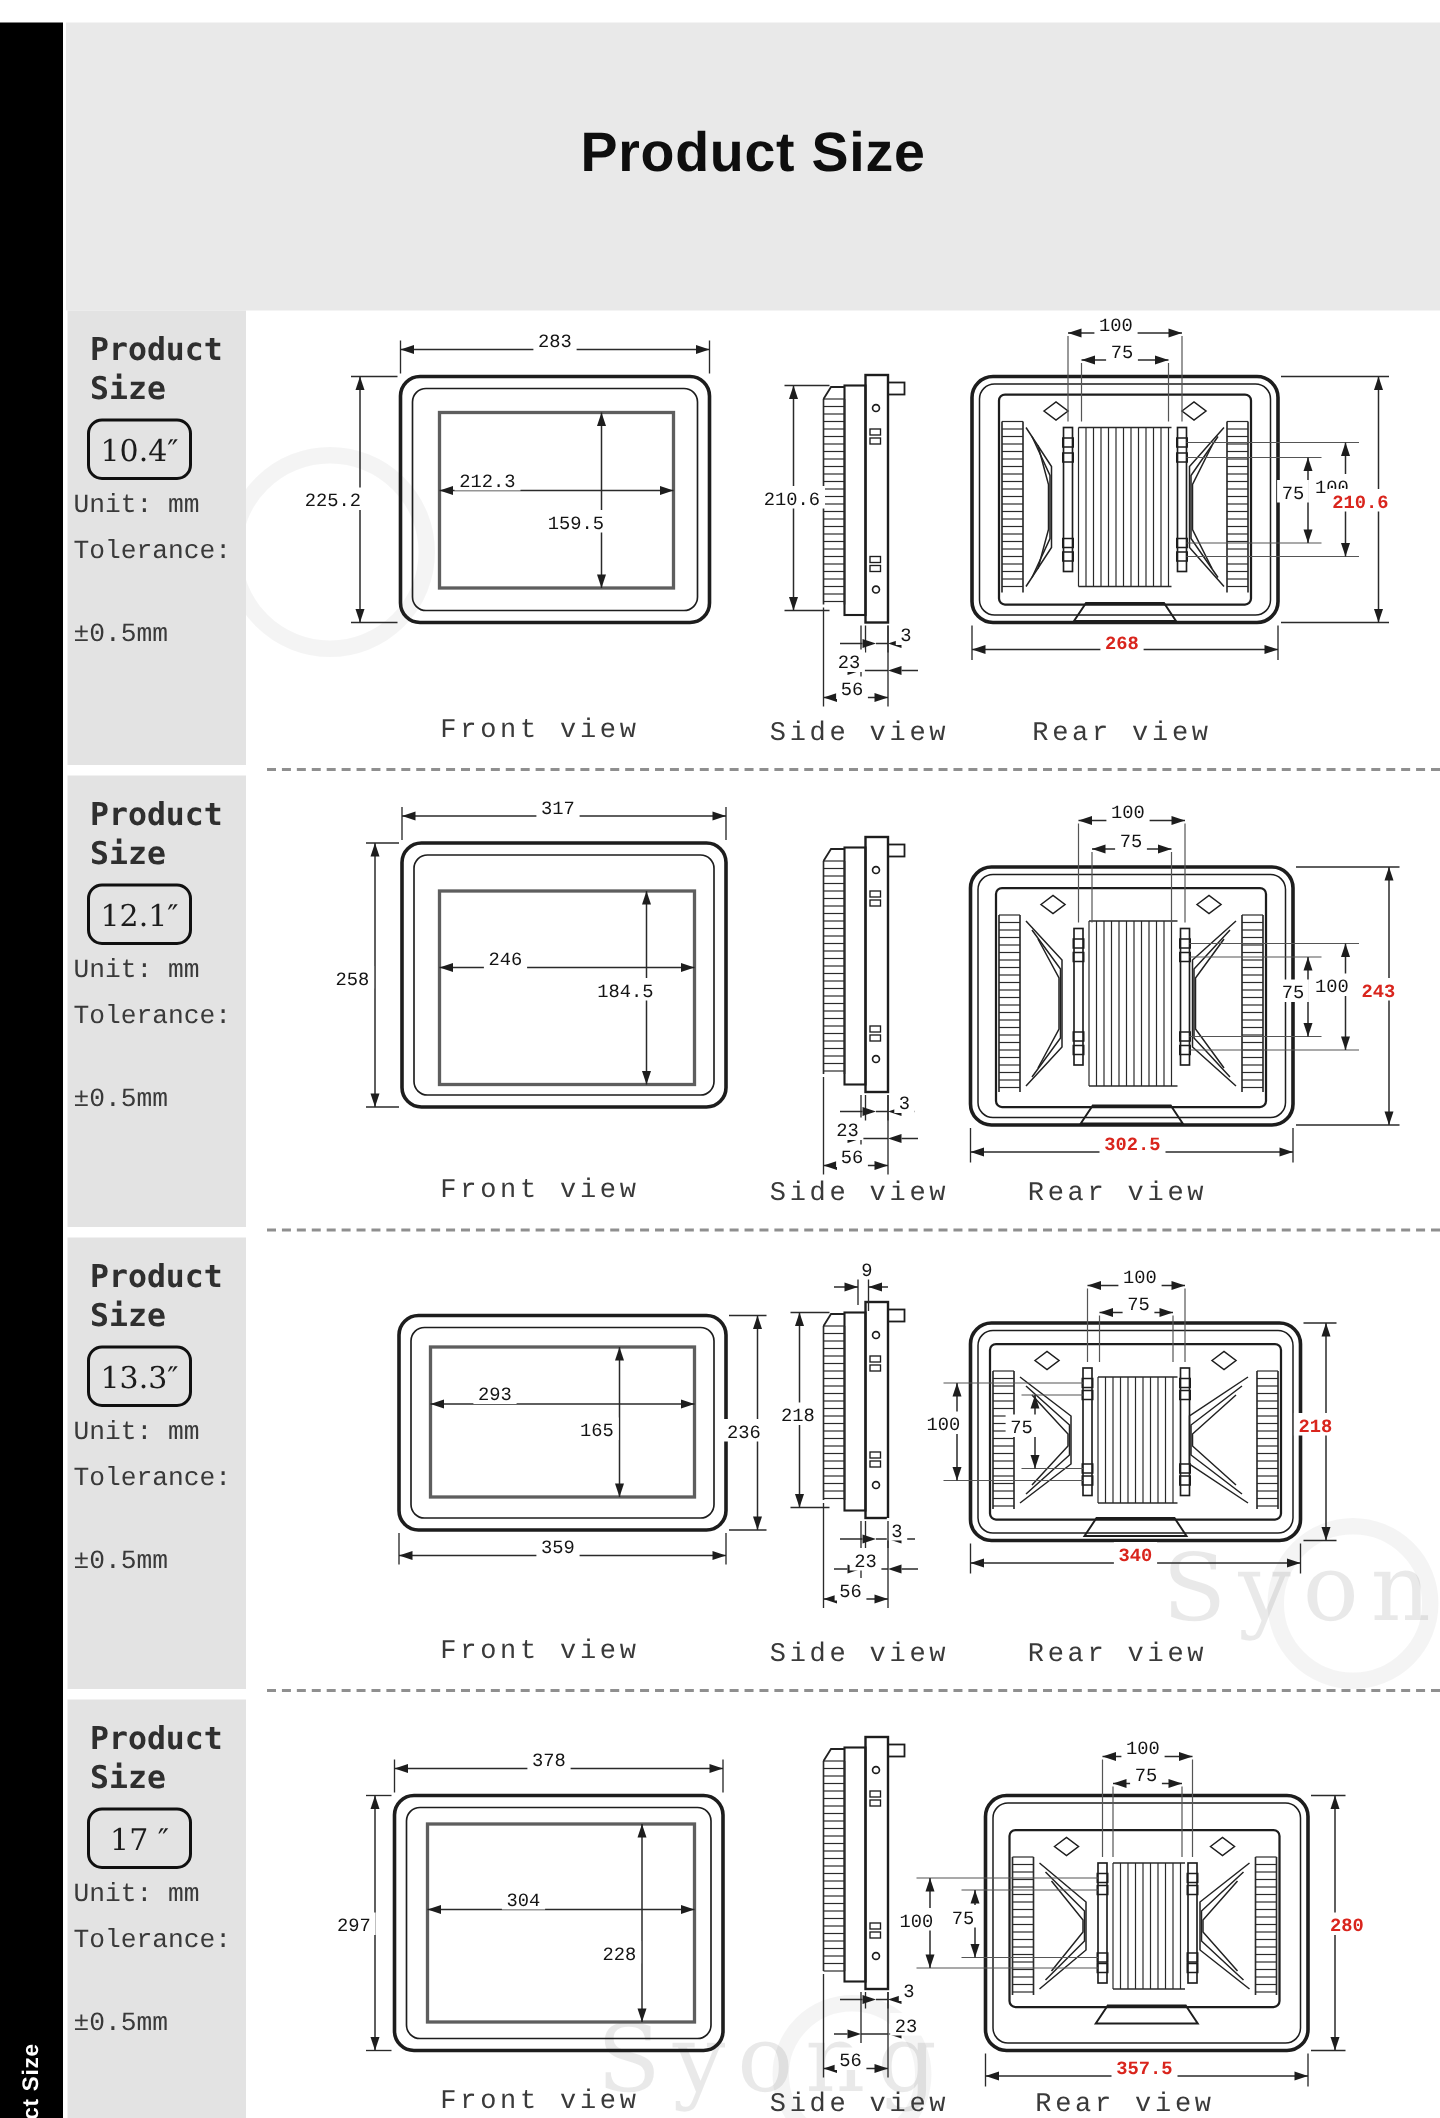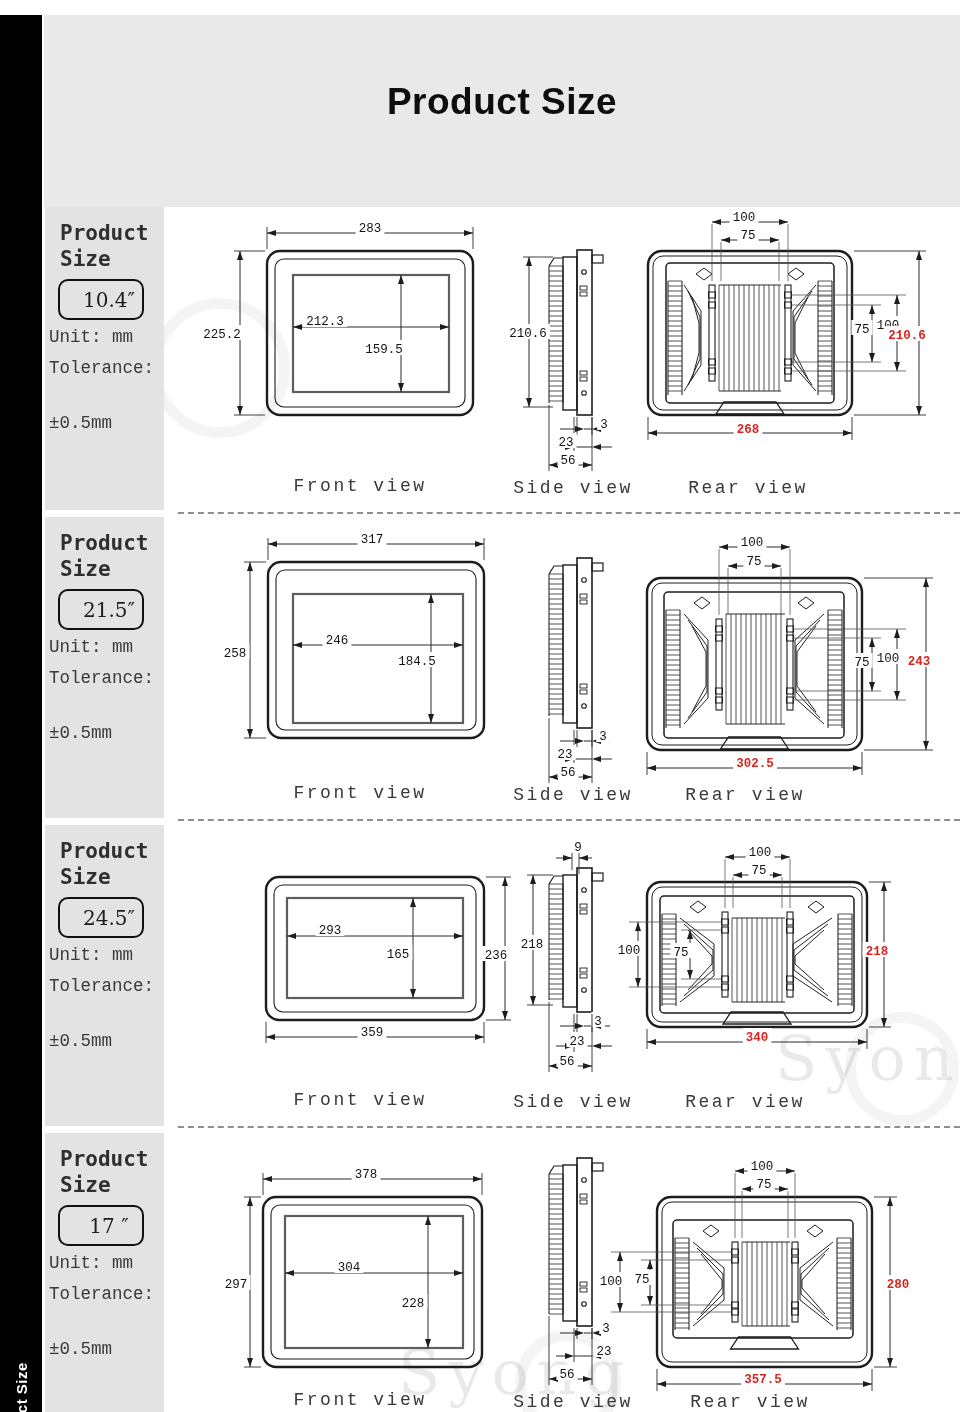--- a/index.html
+++ b/index.html
@@ -17,21 +17,21 @@
   .title{width:100%;text-align:center;padding-top:66px;
          font:bold 37px "Liberation Sans", sans-serif;color:#0e0e0e;letter-spacing:.5px;}
   
   .panel{left:45px;width:119px;background:#e3e3e3;z-index:2;}
   .sp-title{position:absolute;top:13px;left:15px;width:100px;
             font:bold 21px "DejaVu Sans Mono", monospace;line-height:26px;
             color:#2f2f2f;letter-spacing:0;}
   .sp-box{position:absolute;top:72px;left:13px;width:66px;height:37px;
           border:2.2px solid #101010;border-radius:10px;
           display:flex;align-items:center;justify-content:center;
-          font:20px "DejaVu Serif", serif;color:#1c1c1c;padding-left:16px;}
+          font:20px "DejaVu Serif", serif;color:#1c1c1c;}
   .sp-line{position:absolute;left:4px;width:115px;
            font:17.5px "Liberation Mono", monospace;color:#3a3a3a;}
   .u1{top:120px;} .u2{top:151px;} .u3{top:174px;margin-top:32px;}
   
   .divider{left:178px;width:782px;height:0;border-top:2px dashed #8f8f8f;z-index:1;}
   
   .wm-ring{border-radius:50%;border:11px solid rgba(0,0,0,0.045);z-index:0;}
   .wm-text{font:62px "DejaVu Serif", serif;color:rgba(0,0,0,0.085);
            letter-spacing:8px;z-index:0;white-space:nowrap;}
   #drawings{position:absolute;left:0;top:0;z-index:2;pointer-events:none;}
@@ -54,28 +54,28 @@
 
 <div class="abs panel" style="top:207px;height:303px;">
   <div class="sp-title">Product Size</div>
   <div class="sp-box">10.4″</div>
   <div class="sp-line u1">Unit: mm</div>
   <div class="sp-line u2">Tolerance:</div>
   <div class="sp-line u3">±0.5mm</div>
 </div>
 <div class="abs panel" style="top:517px;height:301px;">
   <div class="sp-title">Product Size</div>
-  <div class="sp-box">21.5″</div>
+  <div class="sp-box">12.1″</div>
   <div class="sp-line u1">Unit: mm</div>
   <div class="sp-line u2">Tolerance:</div>
   <div class="sp-line u3">±0.5mm</div>
 </div>
 <div class="abs panel" style="top:825px;height:301px;">
   <div class="sp-title">Product Size</div>
-  <div class="sp-box">24.5″</div>
+  <div class="sp-box">13.3″</div>
   <div class="sp-line u1">Unit: mm</div>
   <div class="sp-line u2">Tolerance:</div>
   <div class="sp-line u3">±0.5mm</div>
 </div>
 <div class="abs panel" style="top:1133px;height:279px;">
   <div class="sp-title">Product Size</div>
   <div class="sp-box">17 ″</div>
   <div class="sp-line u1">Unit: mm</div>
   <div class="sp-line u2">Tolerance:</div>
   <div class="sp-line u3">±0.5mm</div>

